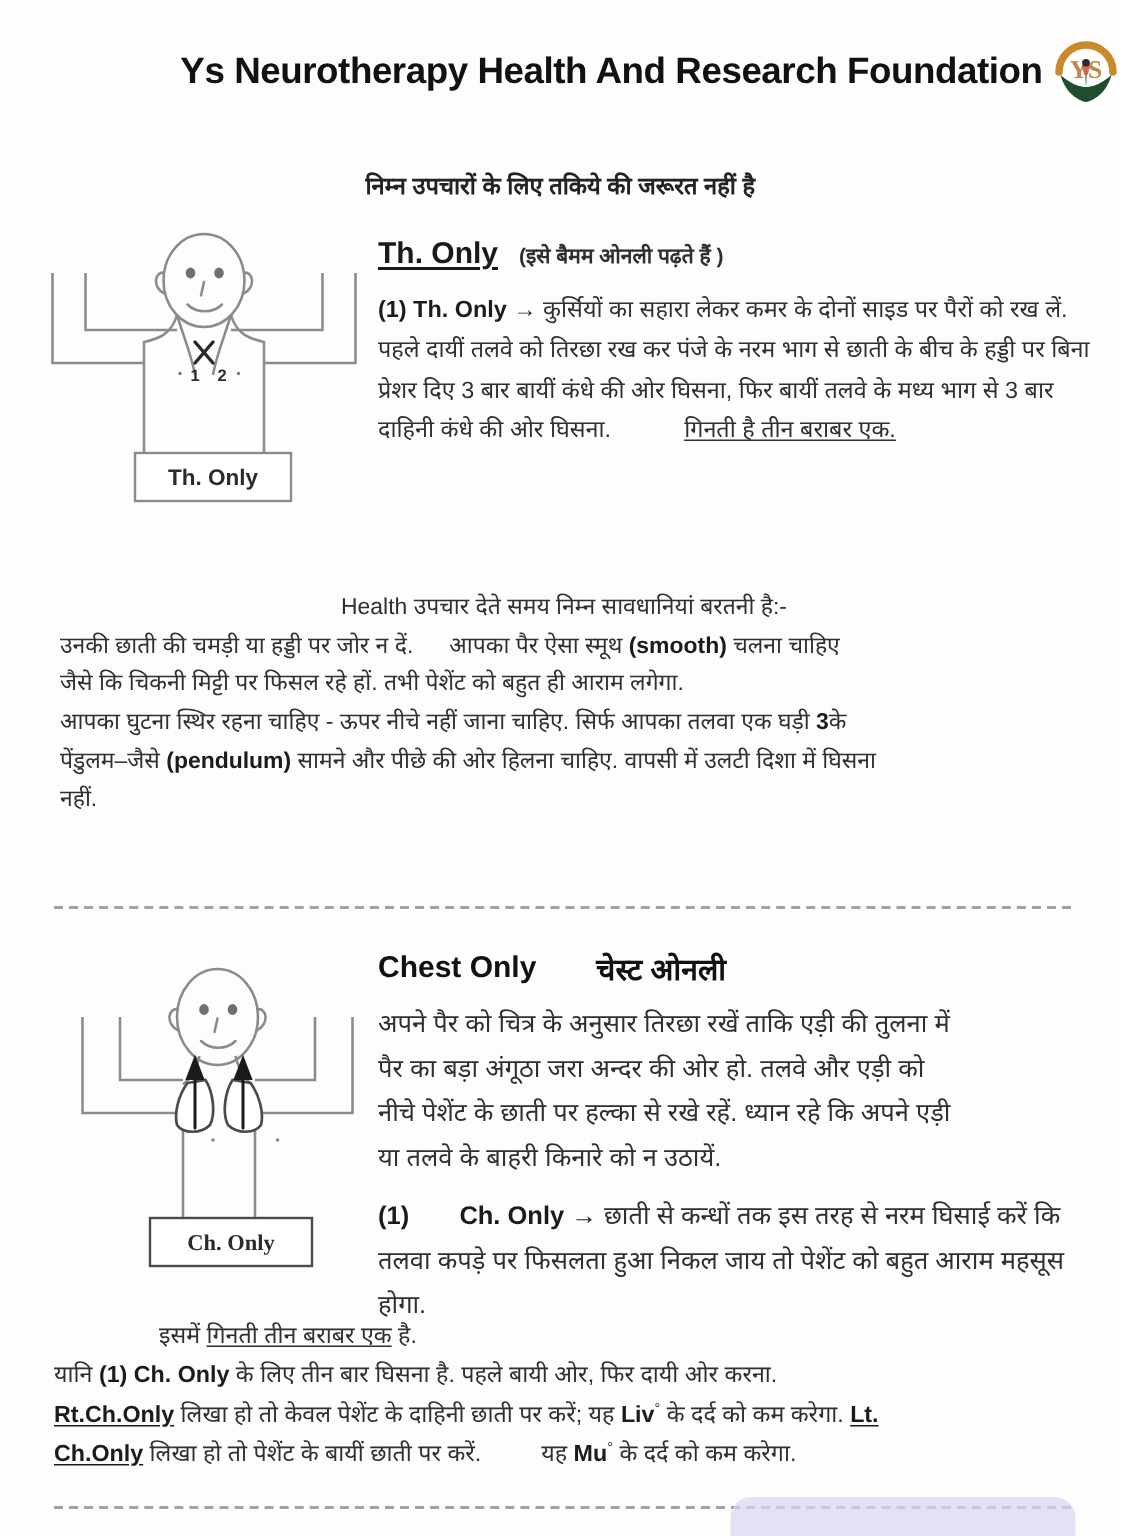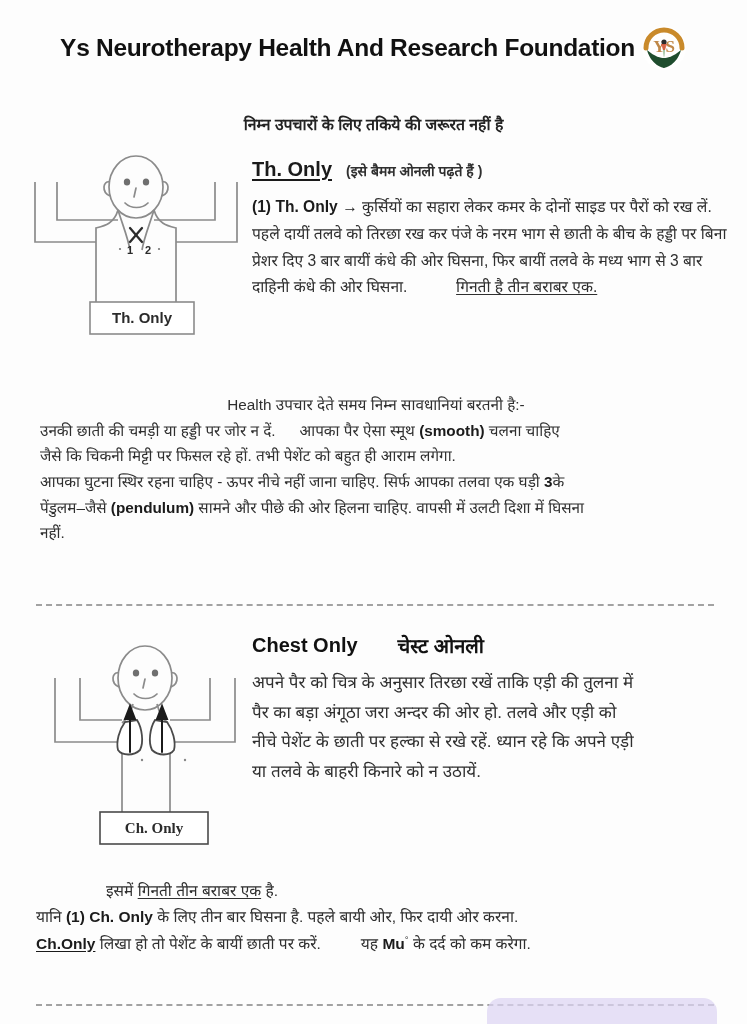--- a/index.html
+++ b/index.html
@@ -25,21 +25,21 @@
 
   
   .header {
     position: absolute;
     top: 18px;
     left: 0;
     width: 747px;
     height: 60px;
     display: flex;
     align-items: center;
-    justify-content: center;
+    justify-content: flex-end;
     gap: 6px;
   }
   .header-title {
     font-size: 24.5px;
     font-weight: bold;
     letter-spacing: -0.3px;
     color: #111111;
     white-space: nowrap;
     font-family: "Liberation Sans", "DejaVu Sans", sans-serif;
   }
@@ -347,30 +347,42 @@
   <div class="chest-title">
     <span>Chest Only</span>
     <span class="hindi">चेस्ट ओनली</span>
   </div>
 
   <div class="ch-body doc-text">
     <div>अपने पैर को चित्र के अनुसार तिरछा रखें ताकि एड़ी की तुलना में</div>
     <div>पैर का बड़ा अंगूठा जरा अन्दर की ओर हो. तलवे और एड़ी को</div>
     <div>नीचे पेशेंट के छाती पर हल्का से रखे रहें. ध्यान रहे कि अपने एड़ी</div>
     <div>या तलवे के बाहरी किनारे को न उठायें.</div>
+    <div style="margin-top:10px;">
+      <span class="b">(1)</span>
+      <span class="spacer-mid"></span>
+      <span class="b">Ch. Only</span>
+      <span class="b">→</span>
+      <span>छाती से कन्धों तक इस तरह से नरम</span>
+      <span>घिसाई करें कि तलवा कपड़े पर फिसलता हुआ निकल जाय तो</span>
+      <span>पेशेंट को बहुत आराम महसूस होगा.</span>
+    </div>
   </div>
 
   <div class="bottom-block doc-text">
     <div class="indent1">
       <span>इसमें </span><span class="u">गिनती तीन बराबर एक</span><span> है.</span>
     </div>
     <div>
       <span>यानि </span><span class="b">(1) Ch. Only</span><span> के लिए तीन बार घिसना है. पहले बायी ओर, फिर दायी ओर करना.</span>
     </div>
     <div>
+      <span class="b u">Rt.Ch.Only</span><span> लिखा हो तो केवल पेशेंट के दाहिनी छाती पर करें; यह </span><span class="b">Liv</span><span class="sup">°</span><span> के दर्द को कम करेगा. </span><span class="b u">Lt.</span>
+    </div>
+    <div>
       <span class="b u">Ch.Only</span><span> लिखा हो तो पेशेंट के बायीं छाती पर करें.</span><span class="spacer-wide"></span><span>यह </span><span class="b">Mu</span><span class="sup">°</span><span> के दर्द को कम करेगा.</span>
     </div>
   </div>
 
   <div class="dashline dash2"></div>
 
   <div class="tail-smudge"></div>
 
 </div>
 

